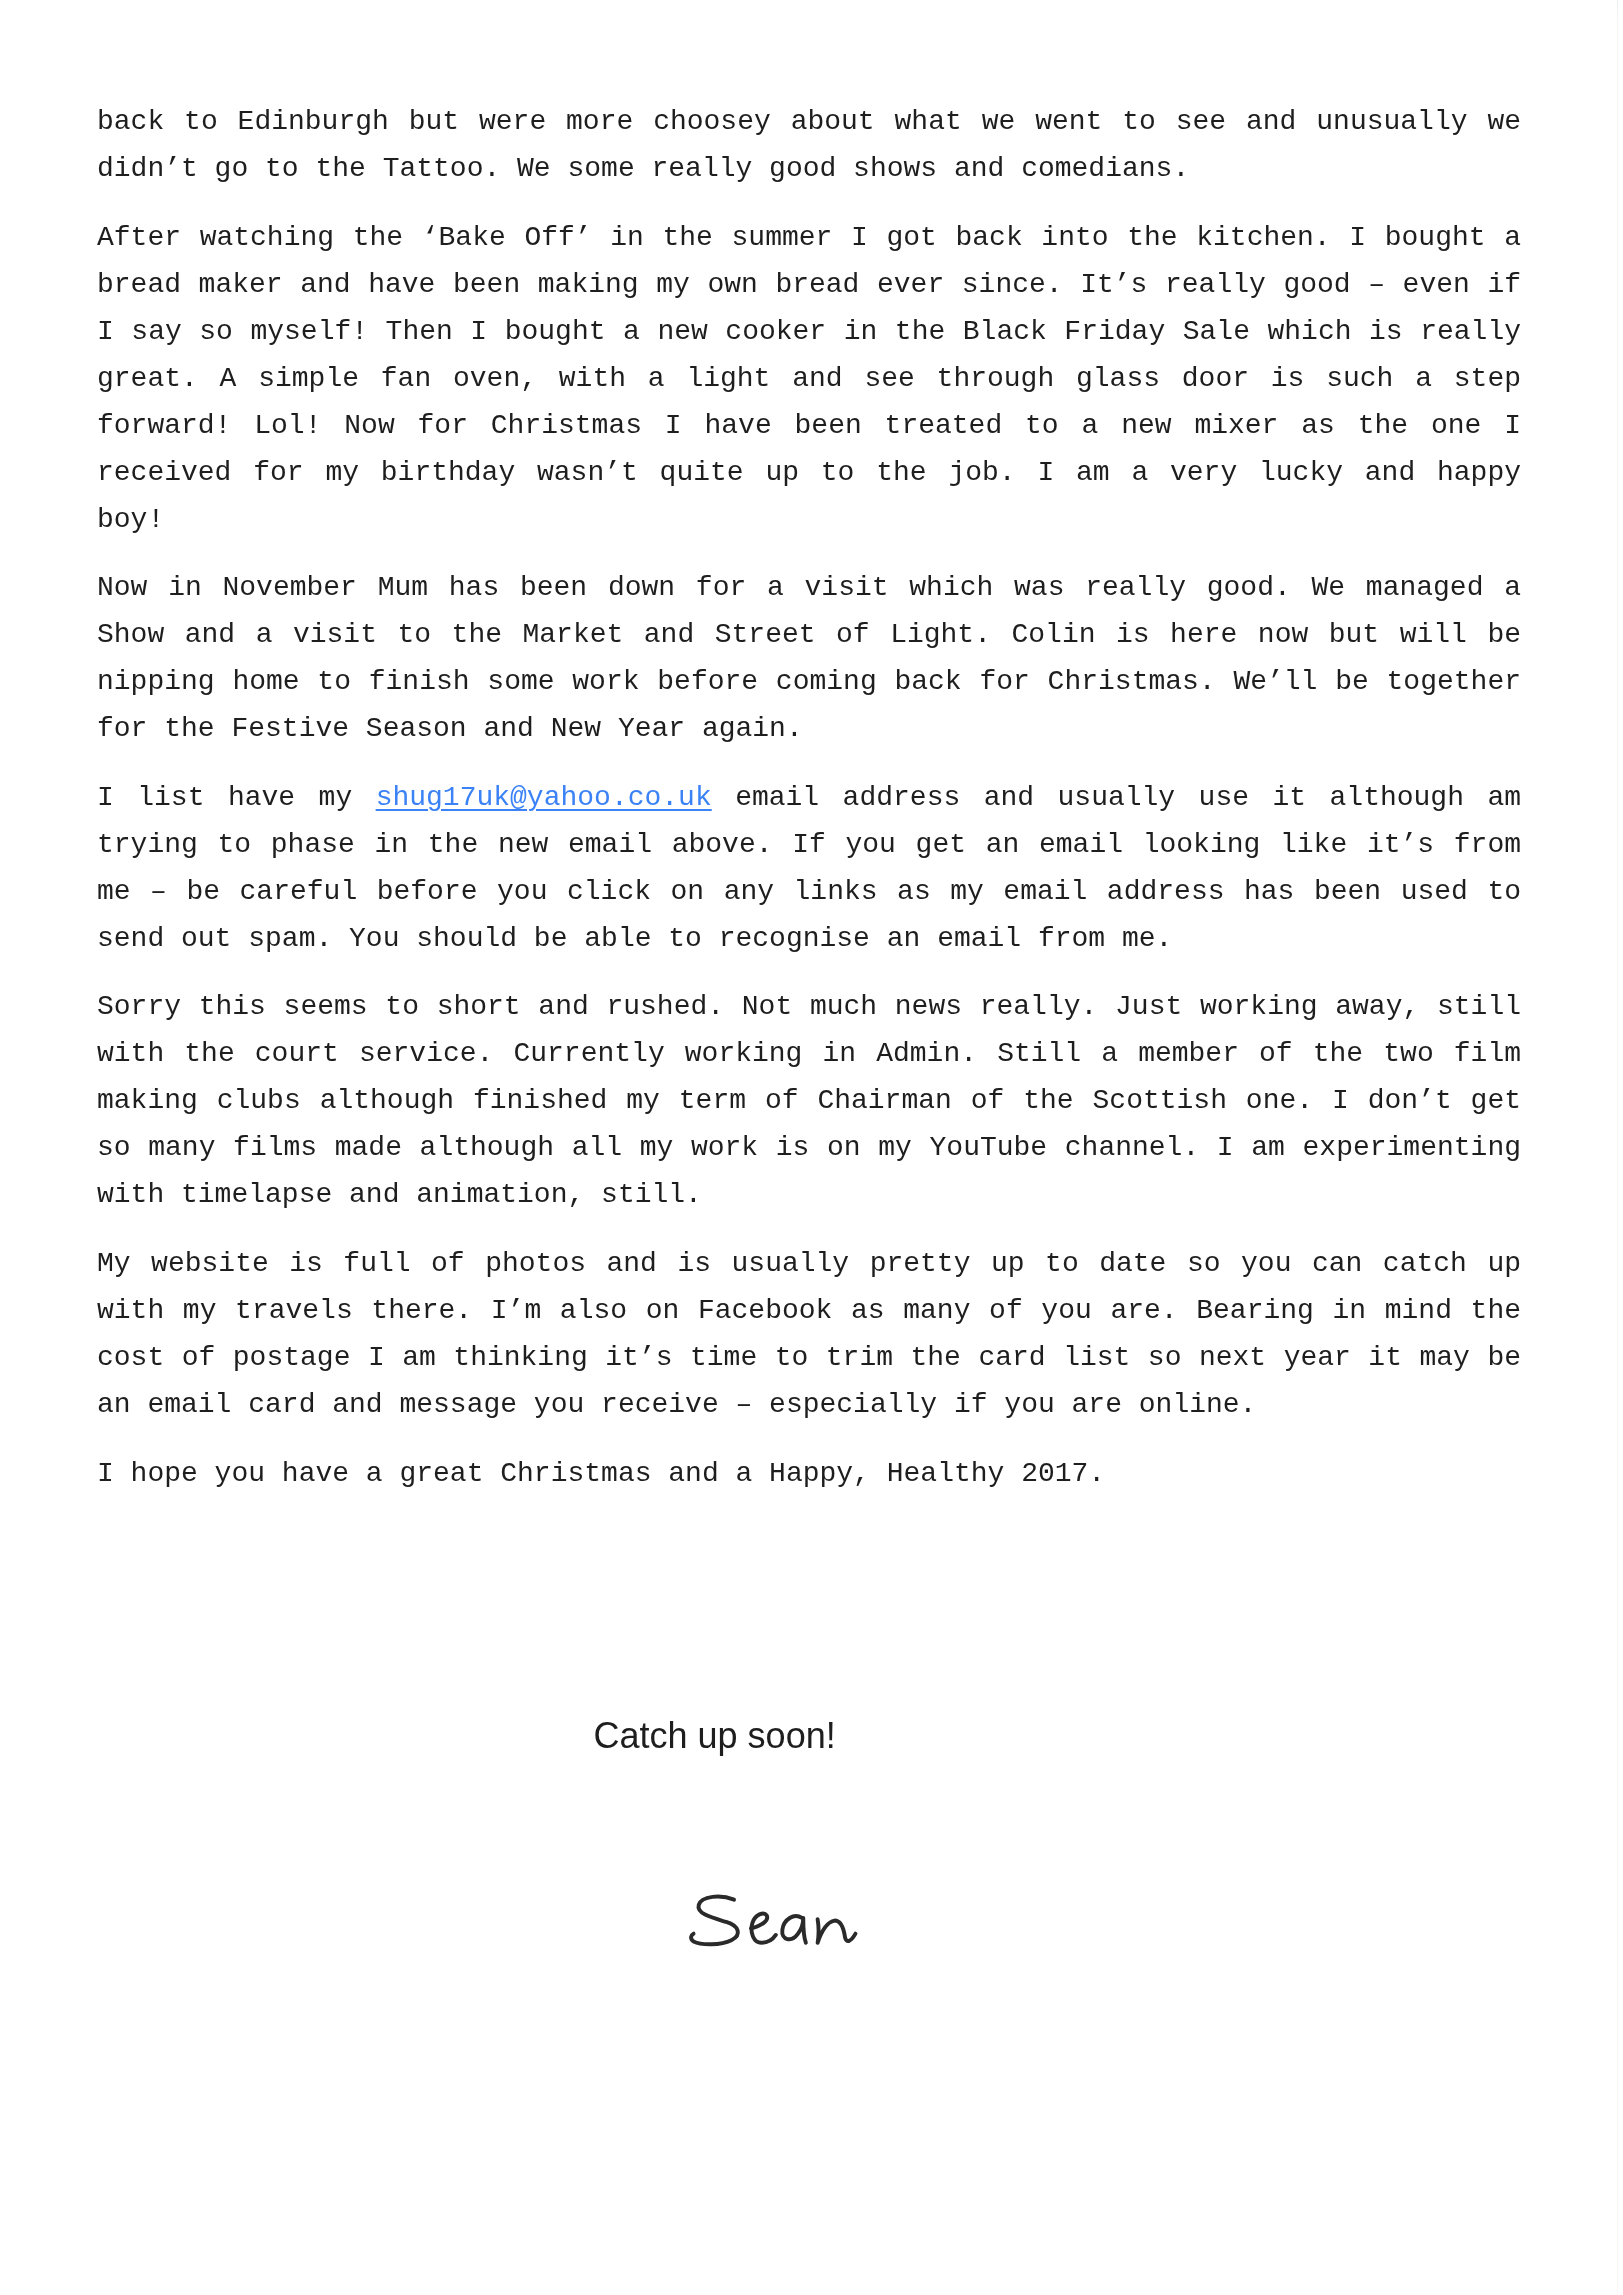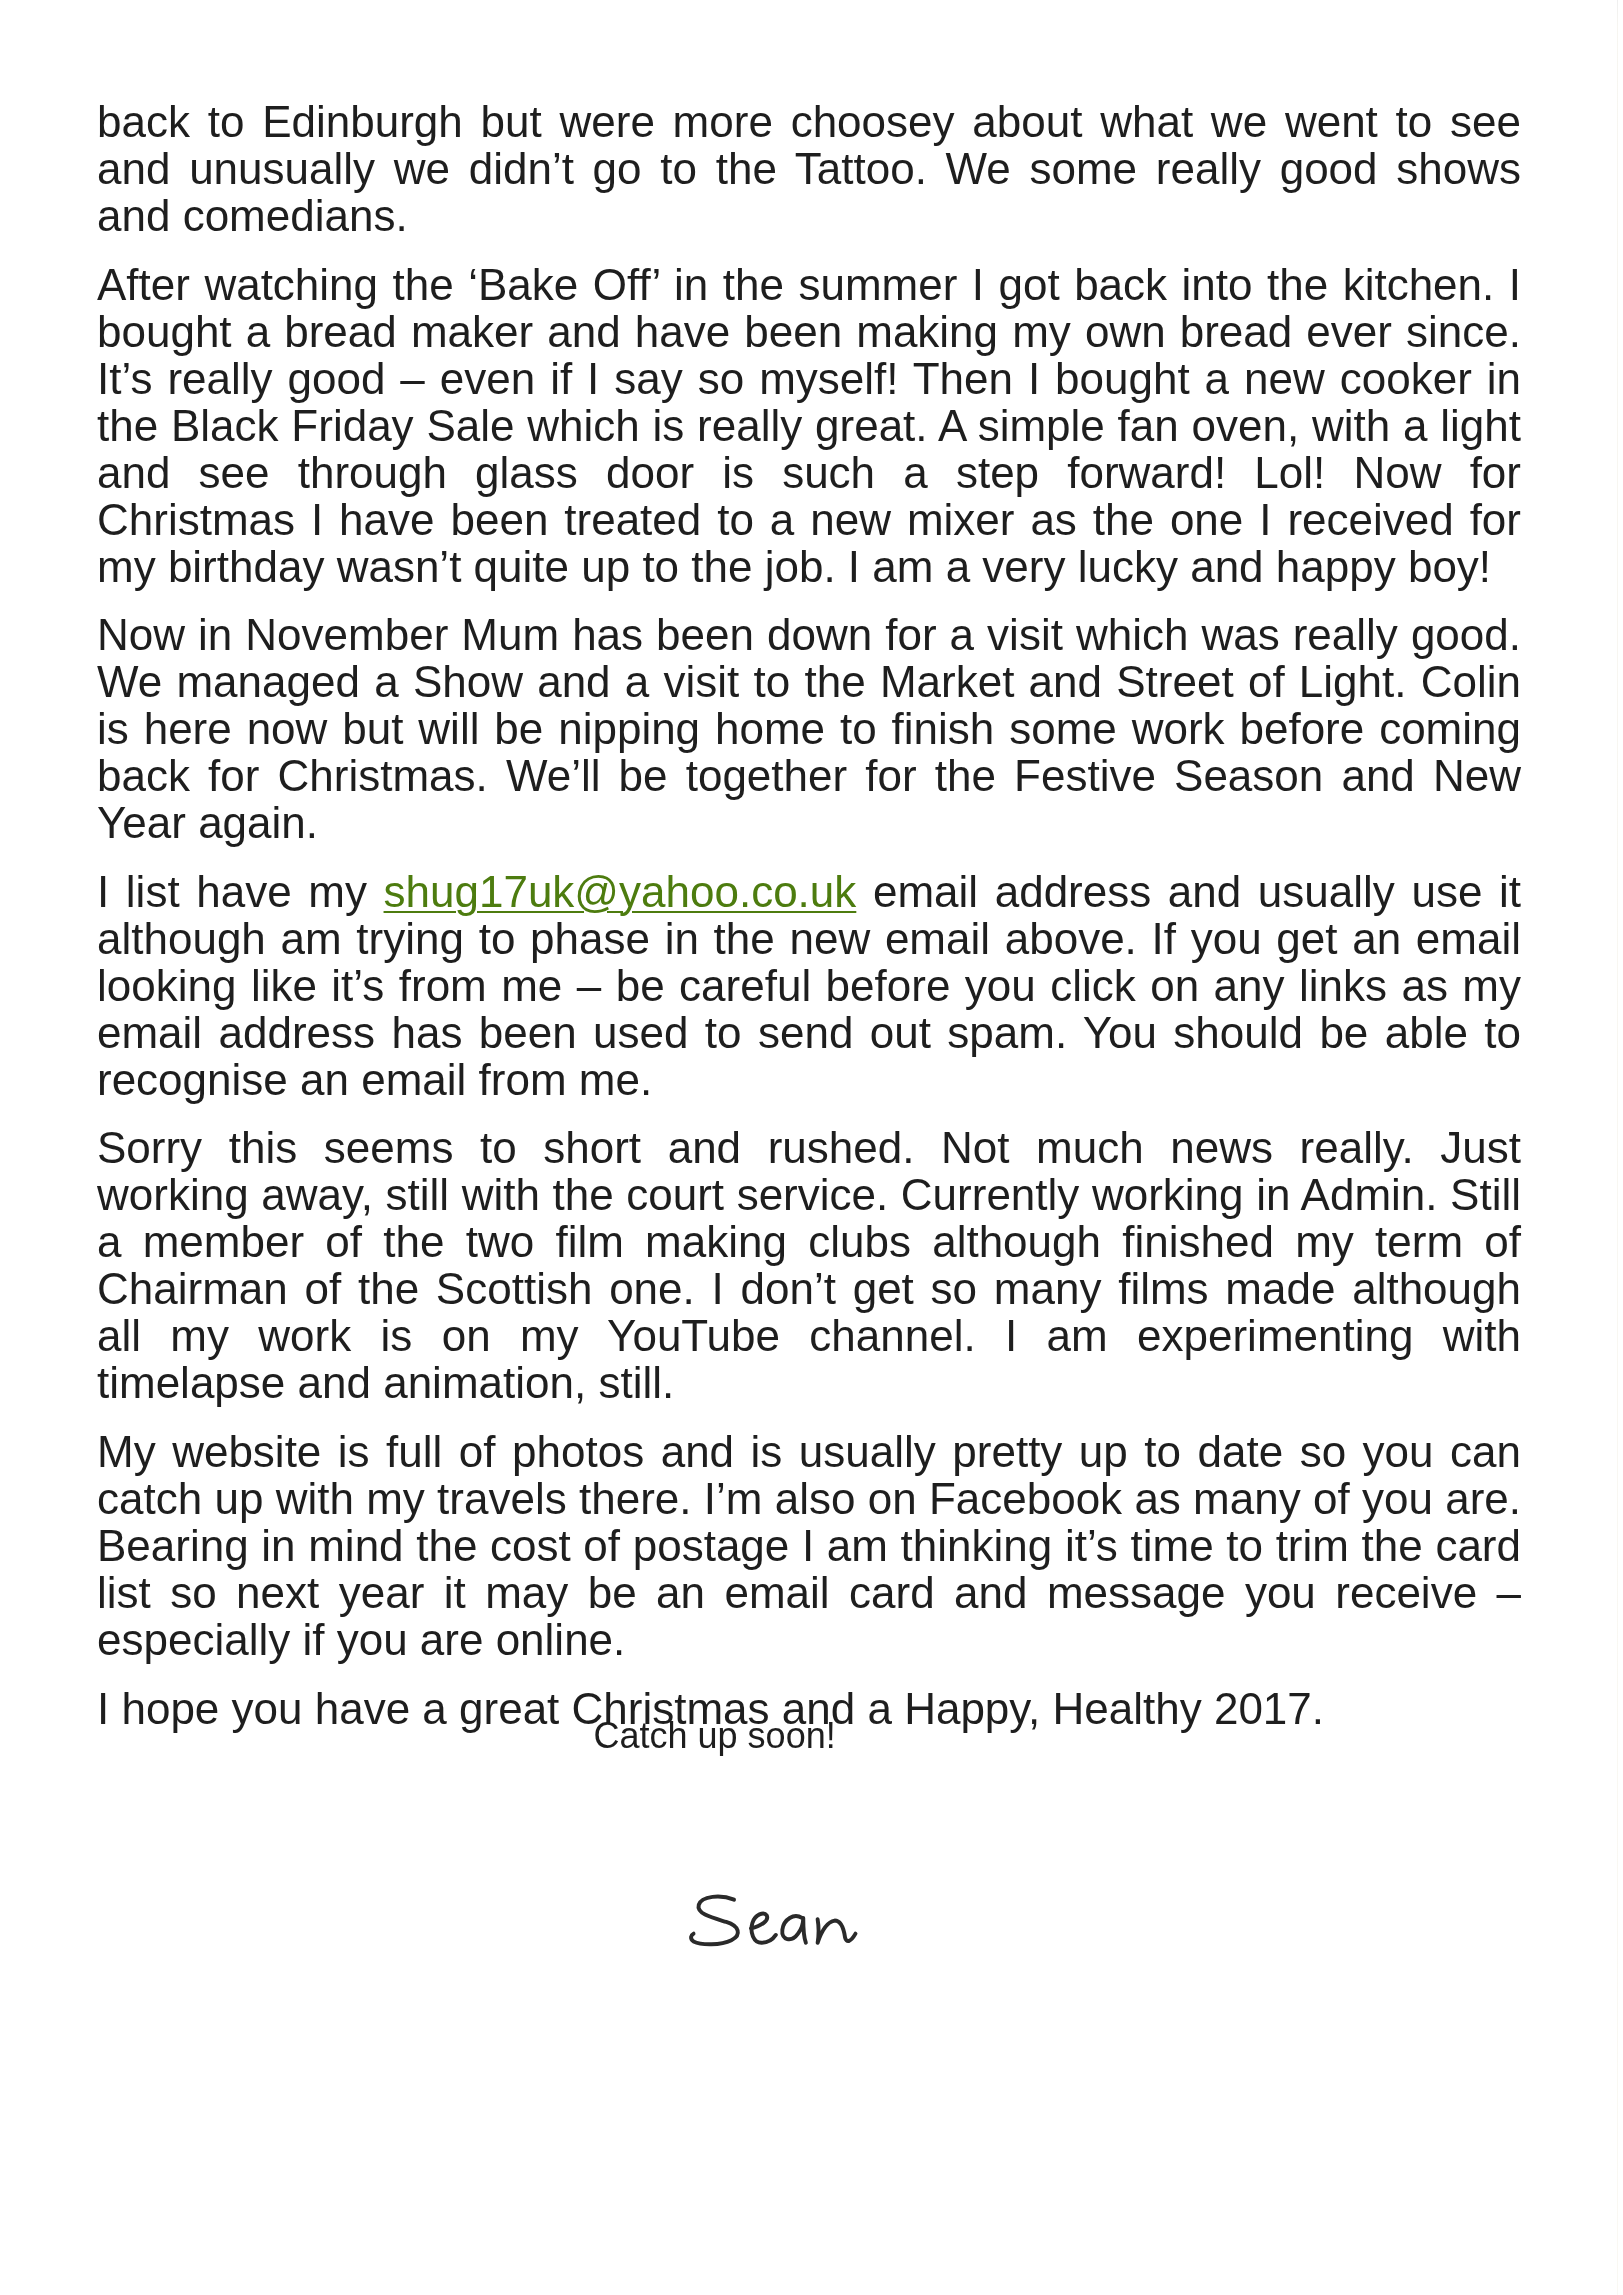--- a/index.html
+++ b/index.html
@@ -27,31 +27,31 @@
       width: 1.3px;
       height: 2295px;
       background: linear-gradient(to bottom, #e8e8e8 0px, #f3f1ea 26px, #f7f5ee 100%);
       opacity: 0.7;
     }
     .body-text {
       position: absolute;
       left: 97px;
       top: 98px;
       width: 1424px;
-      font-family: Liberation Sans, sans-serif;
-      font-size: 44px;
+      font-family: Liberation Mono, monospace;
+      font-size: 28px;
       line-height: 47px;
       color: #1e1e1e;
       text-align: justify;
     }
     .body-text p {
       margin: 0 0 21.6px 0;
     }
     .email-link {
-      color: #4d7c0f;
+      color: #3b82f6;
       text-decoration: underline;
       text-decoration-thickness: 2px;
       text-underline-offset: 3.9px;
     }
     .closing {
       position: absolute;
       left: 0;
       width: 1437px;
       top: 1712px;
       text-align: center;

